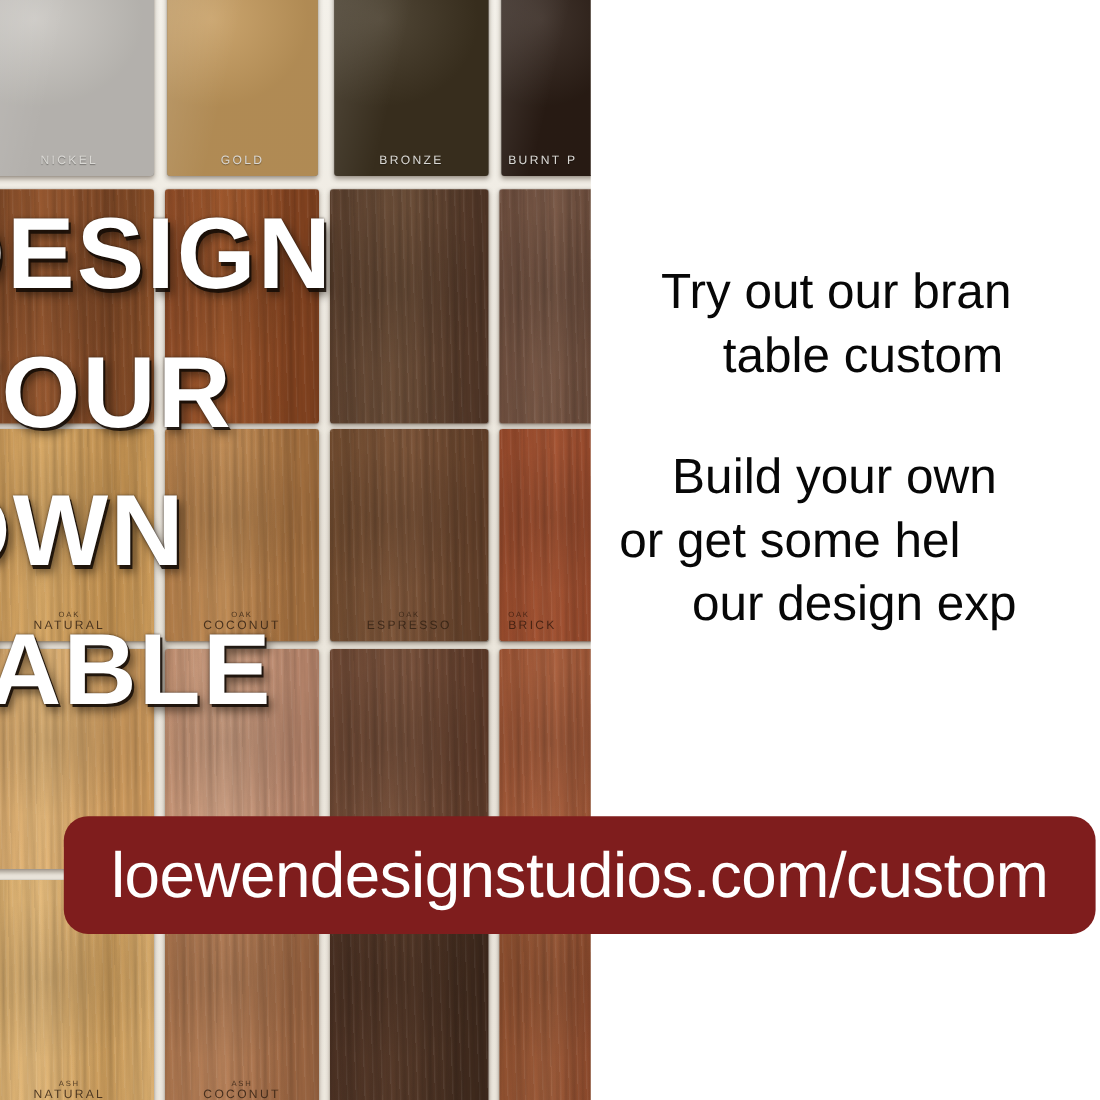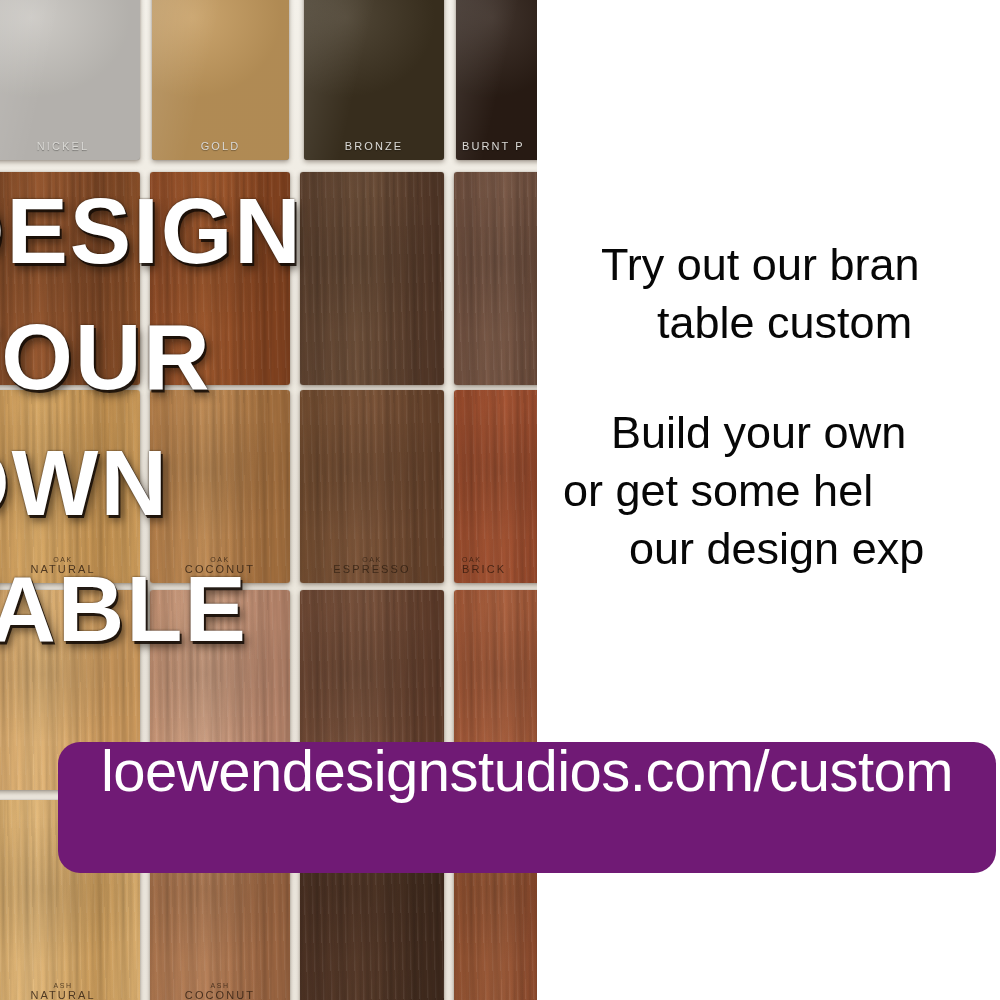--- a/index.html
+++ b/index.html
@@ -154,25 +154,26 @@
   .c2 { padding-left: 66px; }
   .c3 { padding-left: 18px; }
   .c4 { padding-left: 84px; }
 
   
   #urlbar {
     position: absolute;
     left: 58px;
     top: 742px;
     width: 938px;
-    height: 131px;
-    background: #701a75;
+    height: 107px;
+    background: #7f1d1d;
     border-radius: 22px;
     z-index: 8;
     display: flex;
+    align-items: center;
     justify-content: center;
     overflow: hidden;
   }
   #urlbar .url {
     color: #ffffff;
     font-family: "Liberation Sans", sans-serif;
     font-size: 58px;
     line-height: 1;
     letter-spacing: -0.5px;
     white-space: nowrap;

